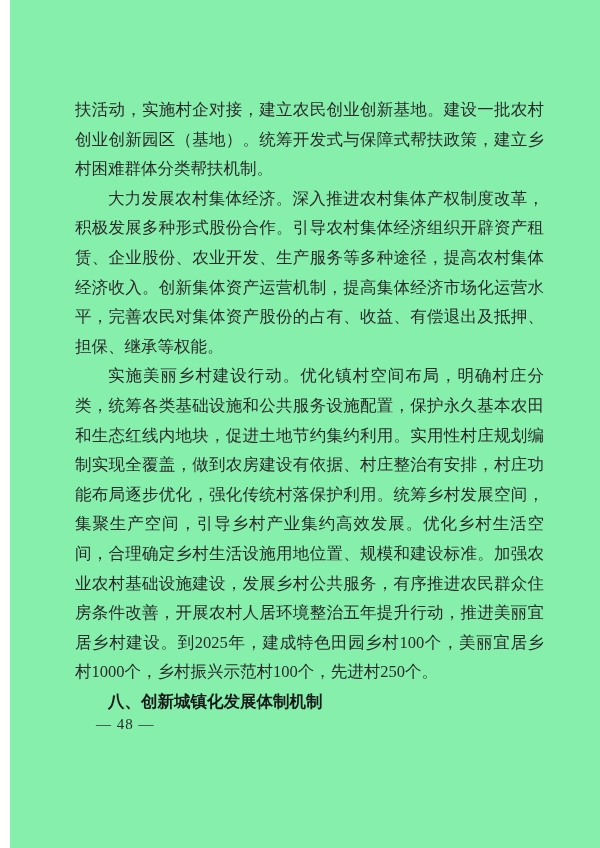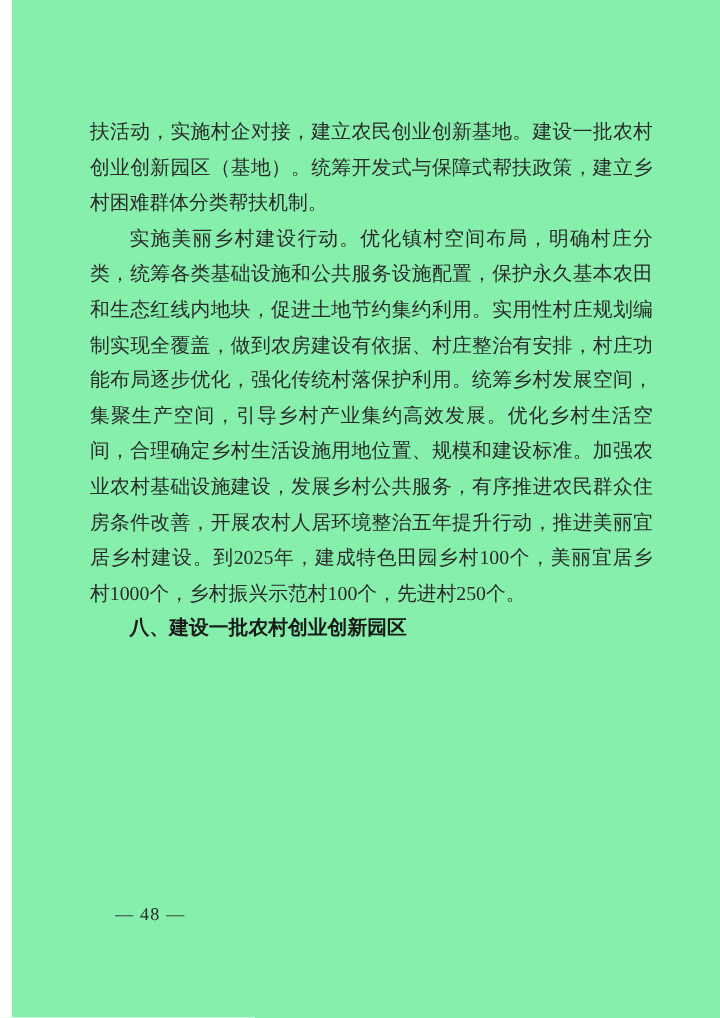--- a/index.html
+++ b/index.html
@@ -39,31 +39,32 @@
     color: #1a1a1a;
     font-size: 16.5px;
     line-height: 29.6px;
     text-indent: 2em;
     margin: 0;
     text-align: left;
   }
   .page-number {
     position: absolute;
     left: 86px;
-    top: 753px;
+    top: 714px;
     font-size: 15px;
     line-height: 20px;
     color: #2b2b2b;
     letter-spacing: 1px;
     font-family: "Liberation Serif", serif;
   }
 </style>
 </head>
 <body>
 
 <div class="page">
   <div class="body-text">
     <p>扶活动，实施村企对接，建立农民创业创新基地。建设一批农村创业创新园区（基地）。统筹开发式与保障式帮扶政策，建立乡村困难群体分类帮扶机制。</p>
+    <p class="para-indent">大力发展农村集体经济。深入推进农村集体产权制度改革，积极发展多种形式股份合作。引导农村集体经济组织开辟资产租赁、企业股份、农业开发、生产服务等多种途径，提高农村集体经济收入。创新集体资产运营机制，提高集体经济市场化运营水平，完善农民对集体资产股份的占有、收益、有偿退出及抵押、担保、继承等权能。</p>
     <p class="para-indent">实施美丽乡村建设行动。优化镇村空间布局，明确村庄分类，统筹各类基础设施和公共服务设施配置，保护永久基本农田和生态红线内地块，促进土地节约集约利用。实用性村庄规划编制实现全覆盖，做到农房建设有依据、村庄整治有安排，村庄功能布局逐步优化，强化传统村落保护利用。统筹乡村发展空间，集聚生产空间，引导乡村产业集约高效发展。优化乡村生活空间，合理确定乡村生活设施用地位置、规模和建设标准。加强农业农村基础设施建设，发展乡村公共服务，有序推进农民群众住房条件改善，开展农村人居环境整治五年提升行动，推进美丽宜居乡村建设。到2025年，建成特色田园乡村100个，美丽宜居乡村1000个，乡村振兴示范村100个，先进村250个。</p>
-    <h2 class="section-heading">八、建设一批农村创业创新园区</h2>
+    <h2 class="section-heading">八、创新城镇化发展体制机制</h2>
   </div>
   <div class="page-number">— 48 —</div>
 </div>
 
 </body></html>

